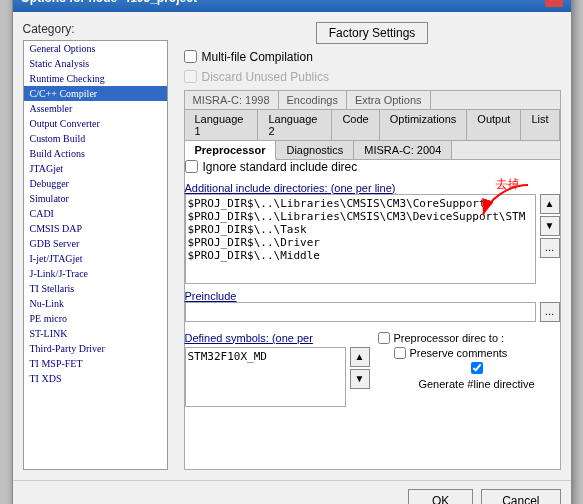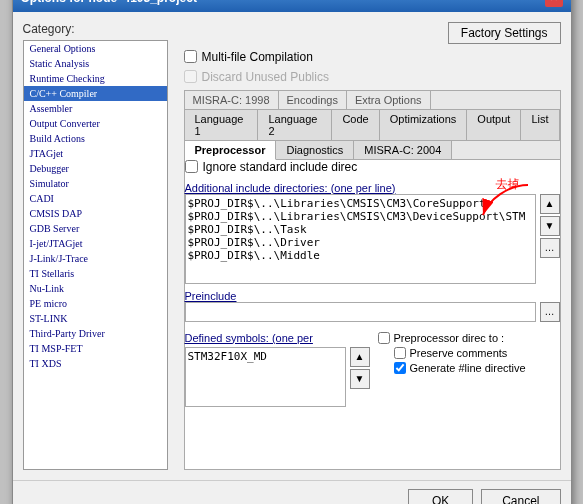--- a/index.html
+++ b/index.html
@@ -77,21 +77,21 @@
       color: white;
     }
     .main-panel {
       flex: 1;
       display: flex;
       flex-direction: column;
       gap: 6px;
     }
     .top-row {
       display: flex;
-      justify-content: flex-end;
+      justify-content: center;
     }
     .factory-btn {
       padding: 3px 12px;
       font-size: 12px;
       background: #f0f0f0;
       border: 1px solid #888;
       cursor: pointer;
     }
     .checkbox-row {
       display: flex;
@@ -286,20 +286,21 @@
 
     <div class="category-panel">
       <div class="category-label">Category:</div>
       <ul class="category-list">
         <li>General Options</li>
         <li>Static Analysis</li>
         <li>Runtime Checking</li>
         <li class="selected">C/C++ Compiler</li>
         <li>Assembler</li>
         <li>Output Converter</li>
+        <li>Custom Build</li>
         <li>Build Actions</li>
         <li>JTAGjet</li>
         <li>Debugger</li>
         <li>Simulator</li>
         <li>CADI</li>
         <li>CMSIS DAP</li>
         <li>GDB Server</li>
         <li>I-jet/JTAGjet</li>
         <li>J-Link/J-Trace</li>
         <li>TI Stellaris</li>
@@ -408,21 +409,21 @@
             </div>
             <div class="defined-symbols-right">
               <div class="checkbox-small">
                 <input type="checkbox" style="">
                 <span>Preprocessor direc to :</span>
               </div>
               <div class="checkbox-small" style="padding-left:16px;">
                 <input type="checkbox" style="">
                 <span>Preserve comments</span>
               </div>
-              <div class="checkbox-small" style="padding-left:16px;">
+              <div class="checkbox-small" style="padding-left:16px;flex-direction:column;">
                 <input type="checkbox" checked="" style="">
                 <span>Generate #line directive</span>
               </div>
             </div>
           </div>
         </div>
       </div>
     </div>
   </div>
 

